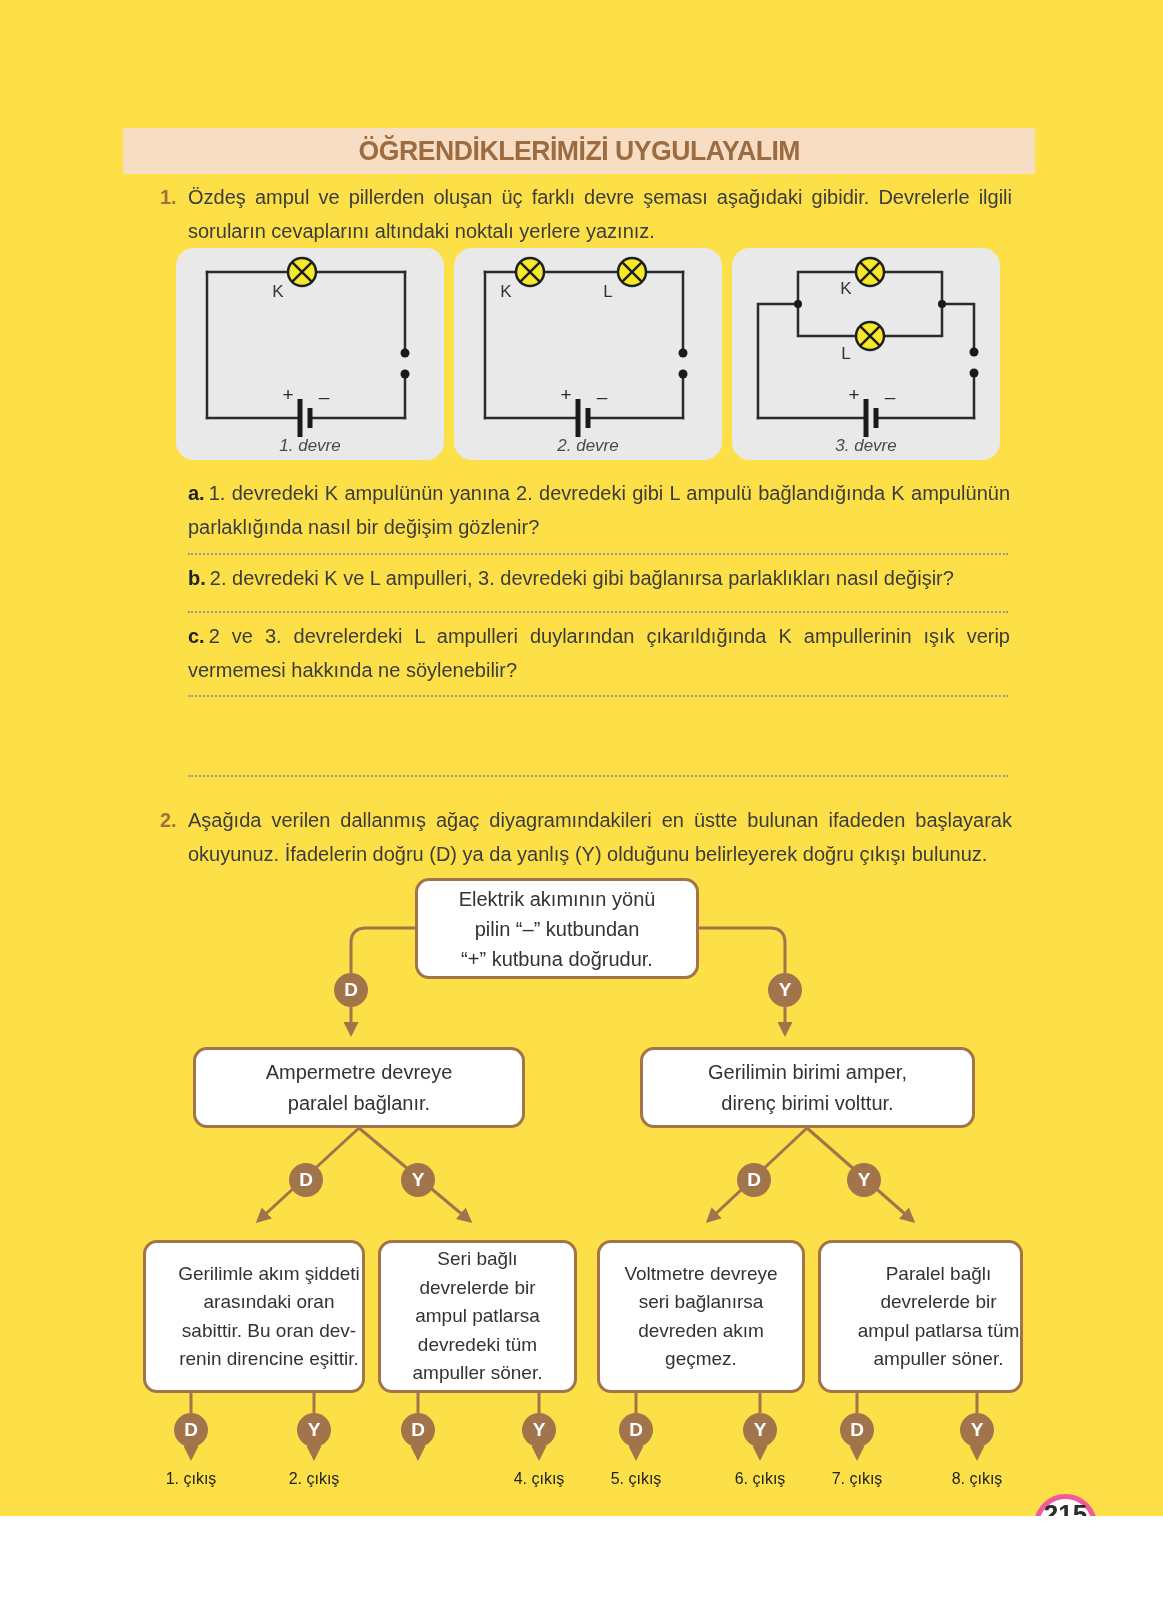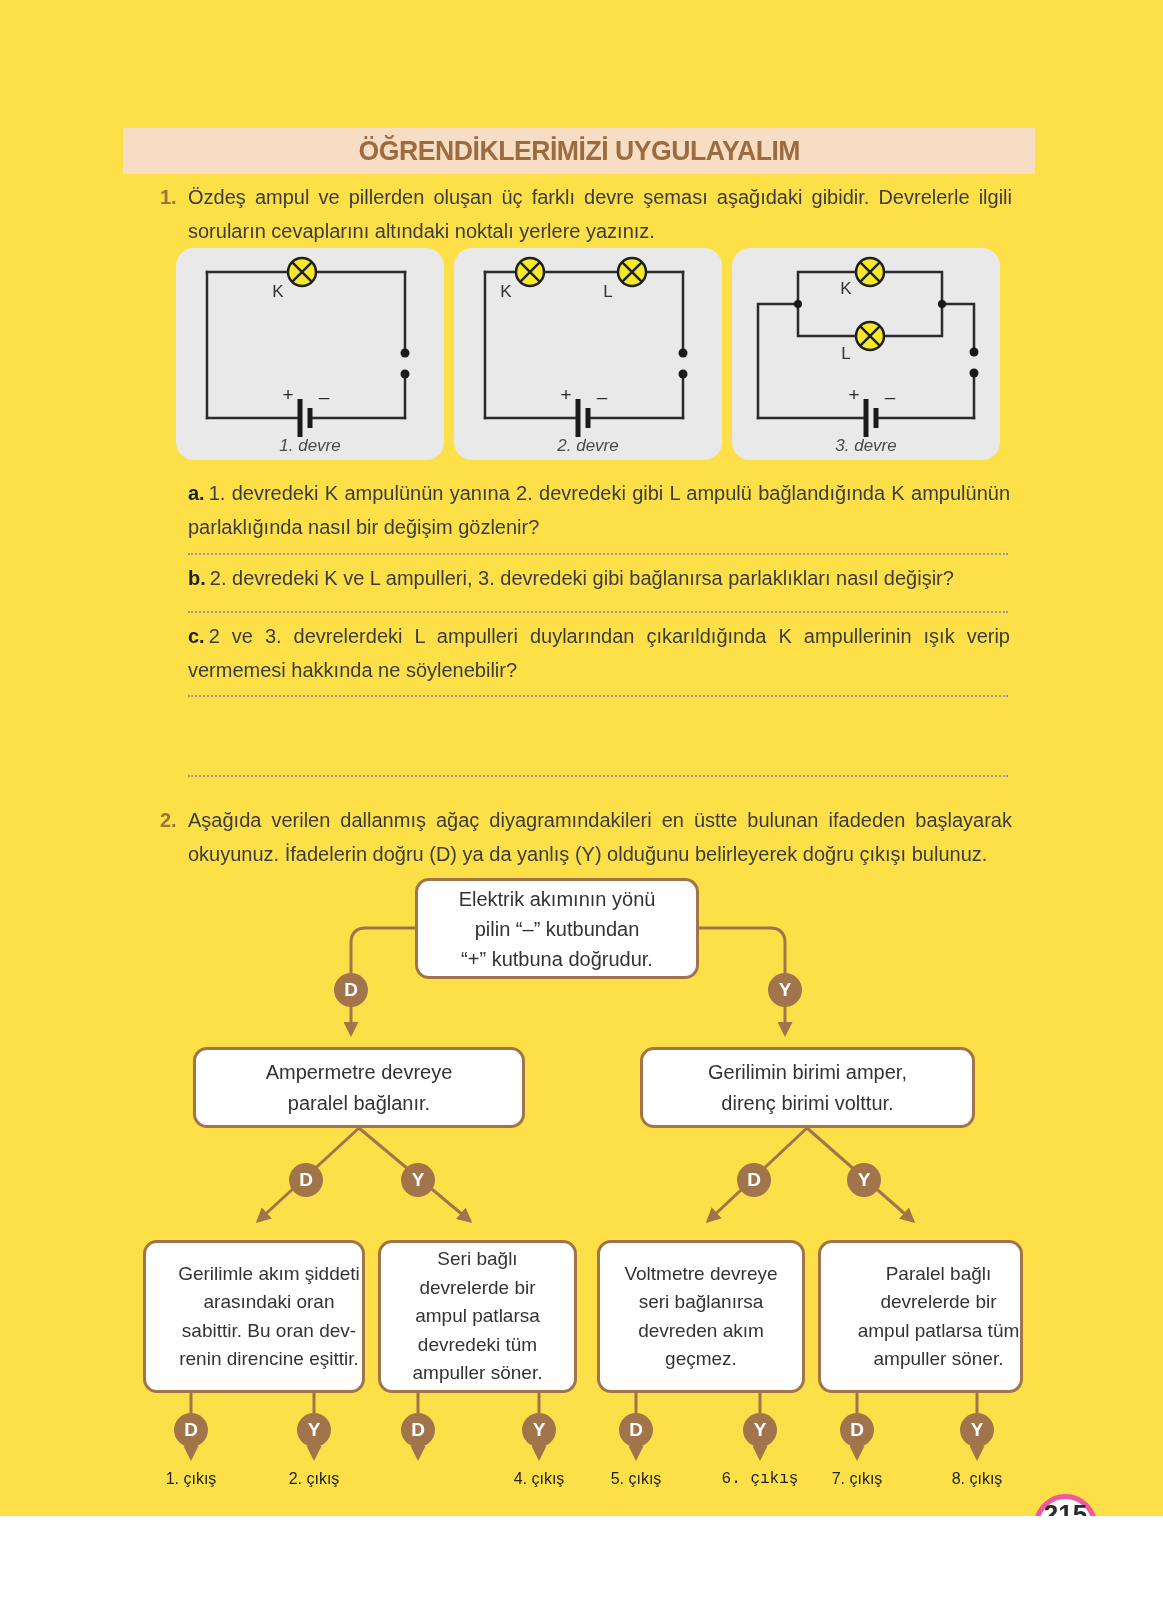--- a/index.html
+++ b/index.html
@@ -272,21 +272,21 @@
   <div class="circle" style="left:619px; top:1413px;">D</div>
   <div class="circle" style="left:743px; top:1413px;">Y</div>
   <div class="circle" style="left:840px; top:1413px;">D</div>
   <div class="circle" style="left:960px; top:1413px;">Y</div>
 
   <div class="exit" style="left:136px; top:1470px;">1. çıkış</div>
   <div class="exit" style="left:259px; top:1470px;">2. çıkış</div>
   <div class="exit" style="left:363px; top:1470px;margin-top:48px;">3. çıkış</div>
   <div class="exit" style="left:484px; top:1470px;">4. çıkış</div>
   <div class="exit" style="left:581px; top:1470px;">5. çıkış</div>
-  <div class="exit" style="left:705px; top:1470px;font-family:Liberation Mono, monospace;">6. çıkış</div>
+  <div class="exit" style="left:705px; top:1470px;">6. çıkış</div>
   <div class="exit" style="left:802px; top:1470px;">7. çıkış</div>
   <div class="exit" style="left:922px; top:1470px;">8. çıkış</div>
 
   <div class="footer-line"></div>
   <div class="page-badge">
     <span>215</span>
   </div>
 
 </div>
 

